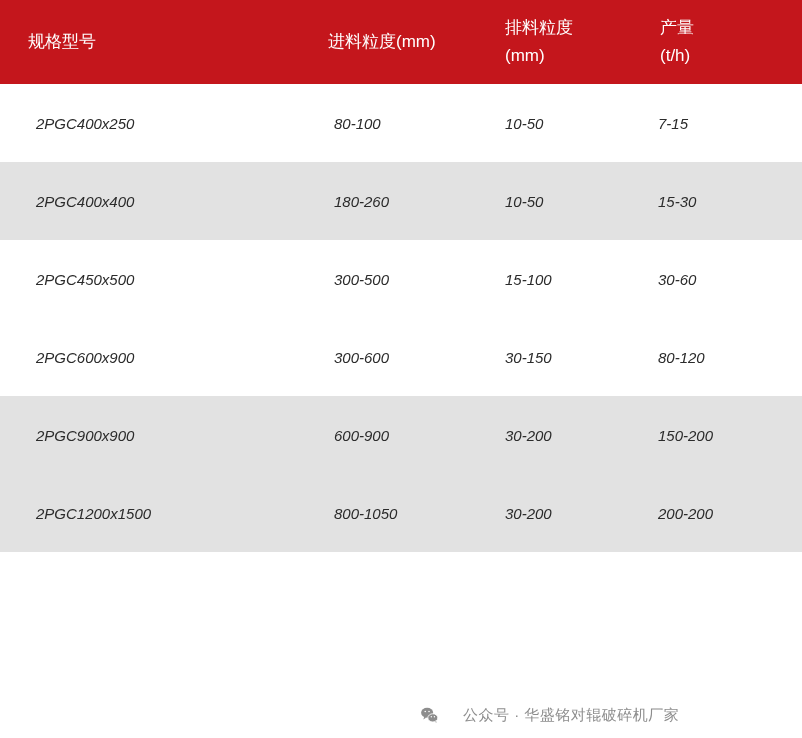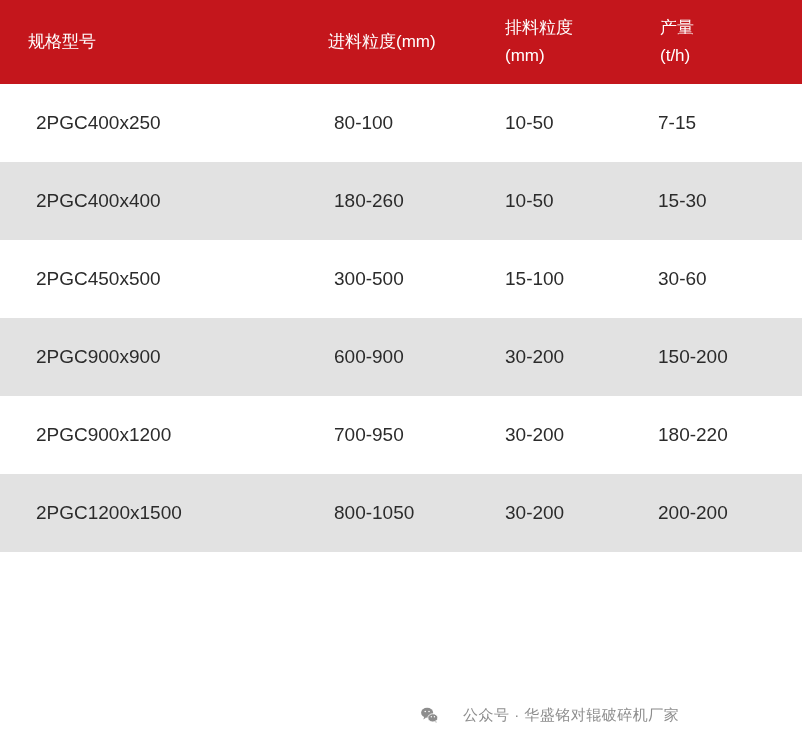--- a/index.html
+++ b/index.html
@@ -37,28 +37,29 @@
     box-sizing: border-box;
   }
   thead th.h1, thead th.h2, thead th.h3 {
     padding-left: 34px;
   }
   thead th .hline {
     display: block;
   }
 
   tbody td {
-    font-size: 19px;
+    font-size: 15px;
     color: #2b2b2b;
     padding: 0 0 0 36px;
     height: 78px;
     vertical-align: middle;
     box-sizing: border-box;
     background: #ffffff;
     white-space: nowrap;
+    font-style: italic;
   }
   tbody td.col0 {
     padding-left: 36px;
   }
   tbody td.col1 { padding-left: 40px; margin-top: 28px; }
   tbody td.col2 { padding-left: 34px; }
   tbody td.col3 { padding-left: 32px; }
 
   tbody tr.alt td {
     background: #e2e2e2;
@@ -123,31 +124,31 @@
       <td class="col1">180-260</td>
       <td class="col2">10-50</td>
       <td class="col3">15-30</td>
     </tr>
     <tr>
       <td class="col0">2PGC450x500</td>
       <td class="col1">300-500</td>
       <td class="col2">15-100</td>
       <td class="col3">30-60</td>
     </tr>
+    <tr>
+      <td class="col0">2PGC600x900</td>
+      <td class="col1">300-600</td>
+      <td class="col2">30-150</td>
+      <td class="col3">80-120</td>
+    </tr>
     <tr class="alt">
       <td class="col0">2PGC900x900</td>
       <td class="col1">600-900</td>
       <td class="col2">30-200</td>
       <td class="col3">150-200</td>
-    </tr>
-    <tr>
-      <td class="col0">2PGC900x1200</td>
-      <td class="col1">700-950</td>
-      <td class="col2">30-200</td>
-      <td class="col3">180-220</td>
     </tr>
     <tr class="alt">
       <td class="col0">2PGC1200x1500</td>
       <td class="col1">800-1050</td>
       <td class="col2">30-200</td>
       <td class="col3">200-200</td>
     </tr>
   </tbody>
 </table>
 

